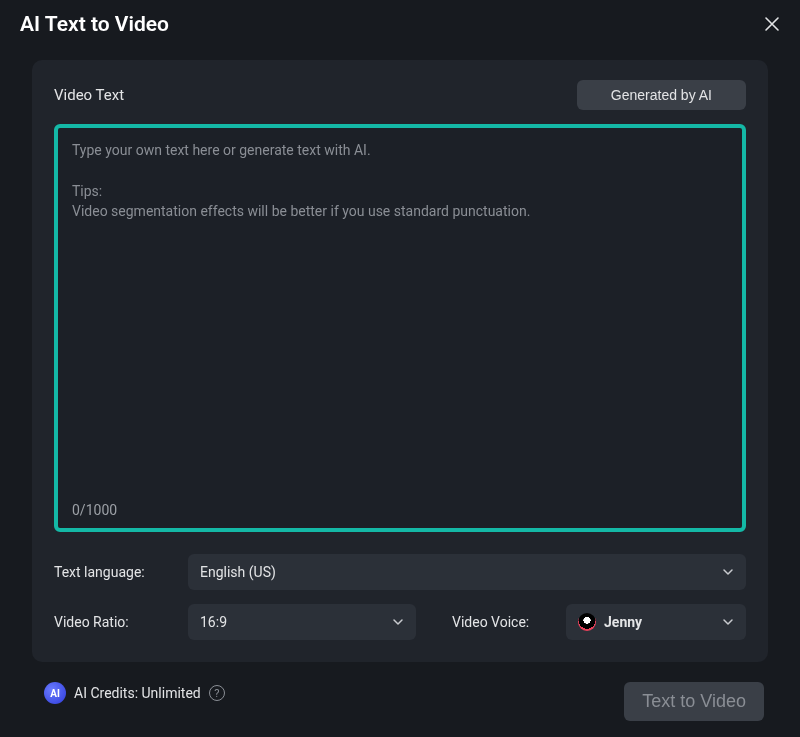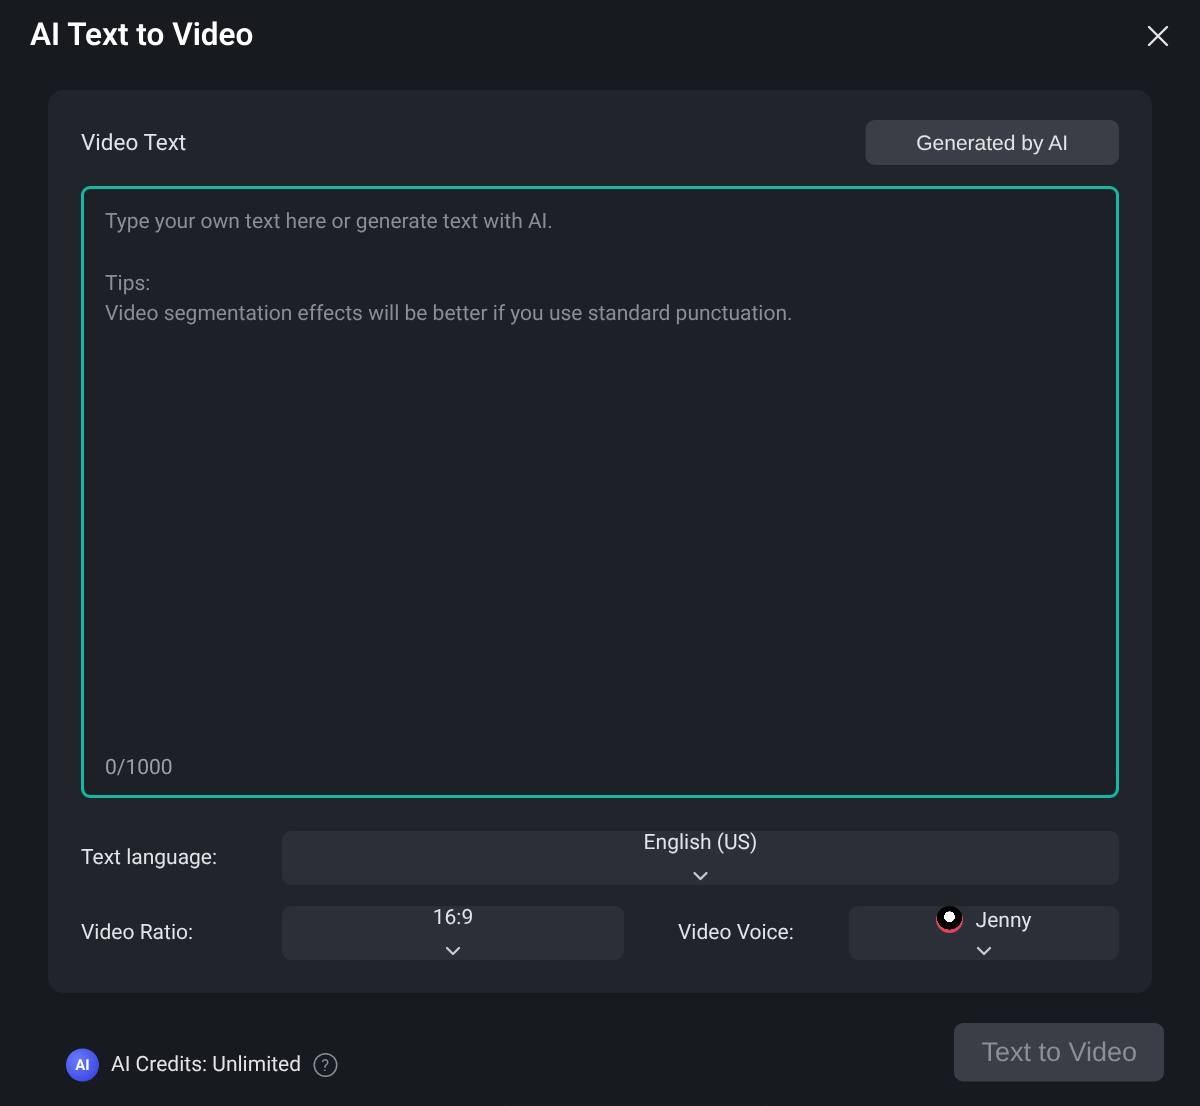--- a/index.html
+++ b/index.html
@@ -52,21 +52,21 @@
       background: #3A3F47;
       border: none;
       color: #E3E4E6;
       font-size: 14px;
       padding: 7px 34px;
       border-radius: 6px;
       cursor: pointer;
     }
     .textarea-wrap {
       position: relative;
-      border: 2px solid #14b8a6;
+      border: 4px solid #14b8a6;
       border-radius: 6px;
       background: #1C2027;
       height: 408px;
     }
     .video-textarea {
       width: 100%;
       height: 370px;
       background: transparent;
       border: none;
       outline: none;
@@ -108,37 +108,36 @@
       border: none;
       border-radius: 6px;
       height: 36px;
       display: flex;
       align-items: center;
       justify-content: space-between;
       padding: 0 12px;
       color: #E3E4E6;
       font-size: 14px;
       cursor: pointer;
-      flex-direction: column;
     }
     .select-full { flex: 1; }
     .select-half { width: 228px; }
     .select-voice { flex: 1; }
     .chevron { color: #C8CBCF; display:flex; align-items:center; }
-    .voice-content { display:flex; align-items:flex-end; gap:8px; }
+    .voice-content { display:flex; align-items:center; gap:8px;font-weight:bold; }
     .avatar {
       width: 18px; height: 18px; border-radius: 50%;
       background: radial-gradient(circle at 50% 40%, #fff 0 25%, #000 26% 60%, #E9405A 61% 100%);
       flex-shrink:0;
     }
     .bottom-bar {
       display:flex;
       justify-content: space-between;
-      align-items:flex-end;
-      padding: 20px 24px 0 44px;
+      align-items:flex-start;
+      padding: 20px 36px 0 44px;
     }
     .credits {
       display:flex;
       align-items:center;
       gap:8px;
       color:#E3E4E6;
     }
     .ai-badge {
       width:22px; height:22px; border-radius:50%;
       background: radial-gradient(circle at 35% 35%, #6A7BFF, #2E3BDA);

